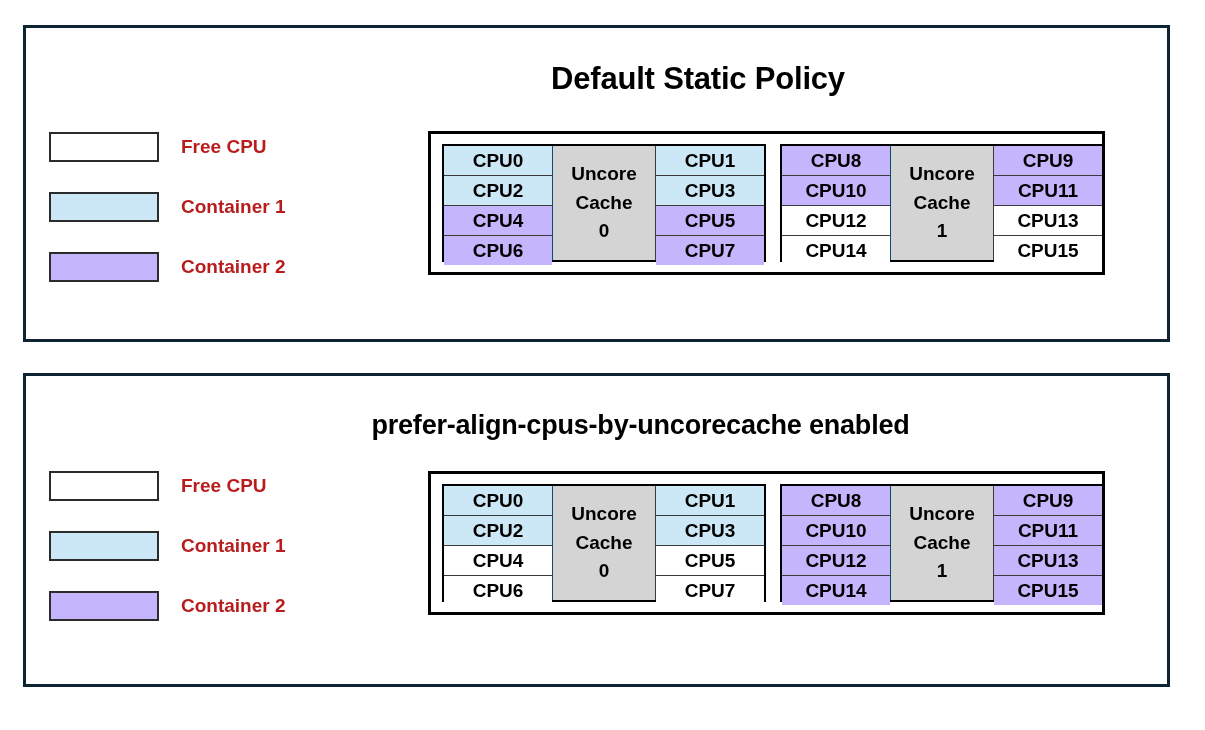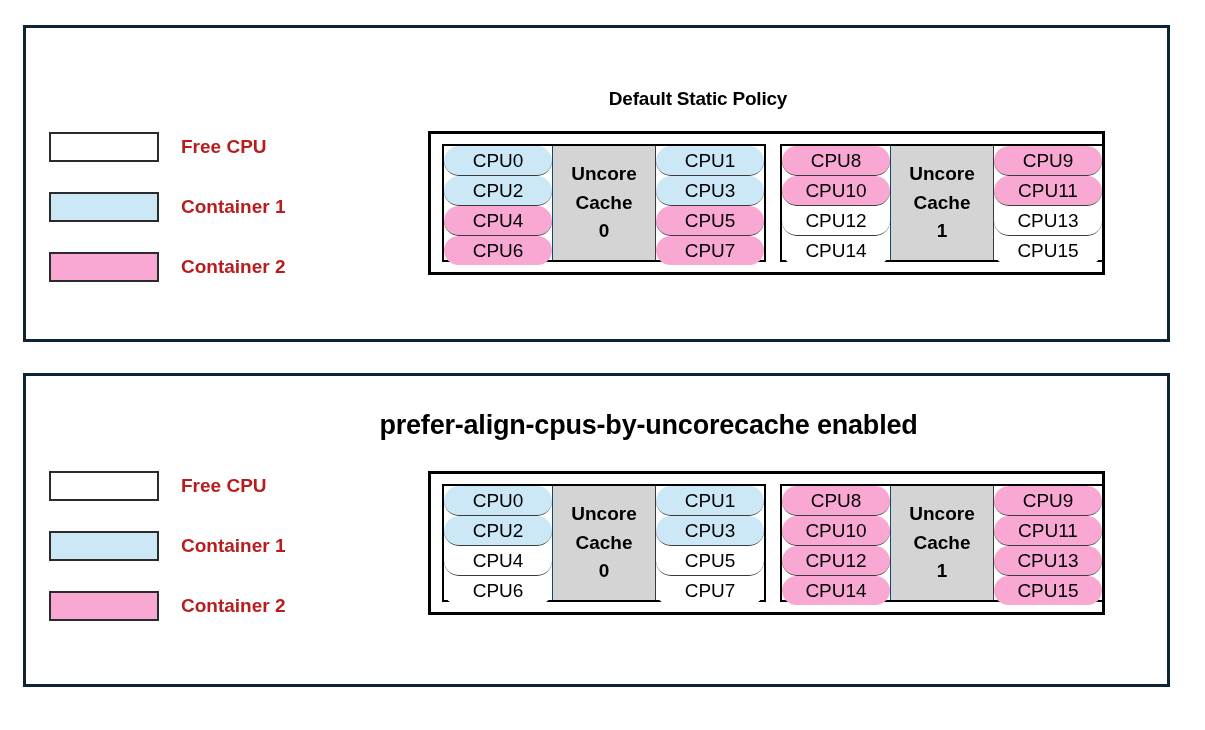--- a/index.html
+++ b/index.html
@@ -33,26 +33,25 @@
     white-space: nowrap;
     letter-spacing: -0.2px;
   }
   #title-top {
     top: 61px;
     left: 0;
     width: 1141px;
     text-align: center;
     padding-left: 255px;
     box-sizing: border-box;
-    font-size: 19px;
-    margin-top: 27px;
+    font-size: 31px;
   }
   #title-bottom {
     top: 410px;
-    left: 8px;
+    left: 0;
     width: 1141px;
     text-align: center;
     padding-left: 140px;
     box-sizing: border-box;
     font-size: 27px;
   }
 
   
   .legend {
     position: absolute;
@@ -107,26 +106,25 @@
   .cpu-col {
     display: flex;
     flex-direction: column;
     width: 108px;
   }
   .cpu-cell {
     height: 31px;
     line-height: 29px;
     text-align: center;
     font-size: 19px;
-    font-weight: normal;
+    font-weight: bold;
     color: #000000;
     border-bottom: 1px solid #3a3a3a;
     box-sizing: border-box;
     white-space: nowrap;
-    border-radius: 15px;
   }
   .cpu-cell:last-child { border-bottom: none; }
 
   .uncore-cell {
     width: 104px;
     background: #d4d4d4;
     border-left: 1px solid #0c4a6e;
     border-right: 1px solid #3a3a3a;
     display: flex;
     flex-direction: column;
@@ -136,21 +134,21 @@
     font-weight: bold;
     color: #000000;
     line-height: 1.5;
     box-sizing: border-box;
   }
   .uncore-cell span { display: block; }
 
   
   .fill-free      { background: #ffffff; }
   .fill-container1{ background: #cce8f7; }
-  .fill-container2{ background: #f9a8d4; }
+  .fill-container2{ background: #c4b5fd; }
 </style>
 </head>
 <body>
 
 <div class="panel" id="panel-top"></div>
 
 <div class="panel-title" id="title-top">Default Static Policy</div>
 
 <div class="legend" id="legend-top" style="top:132px;">
   <div class="legend-row">

